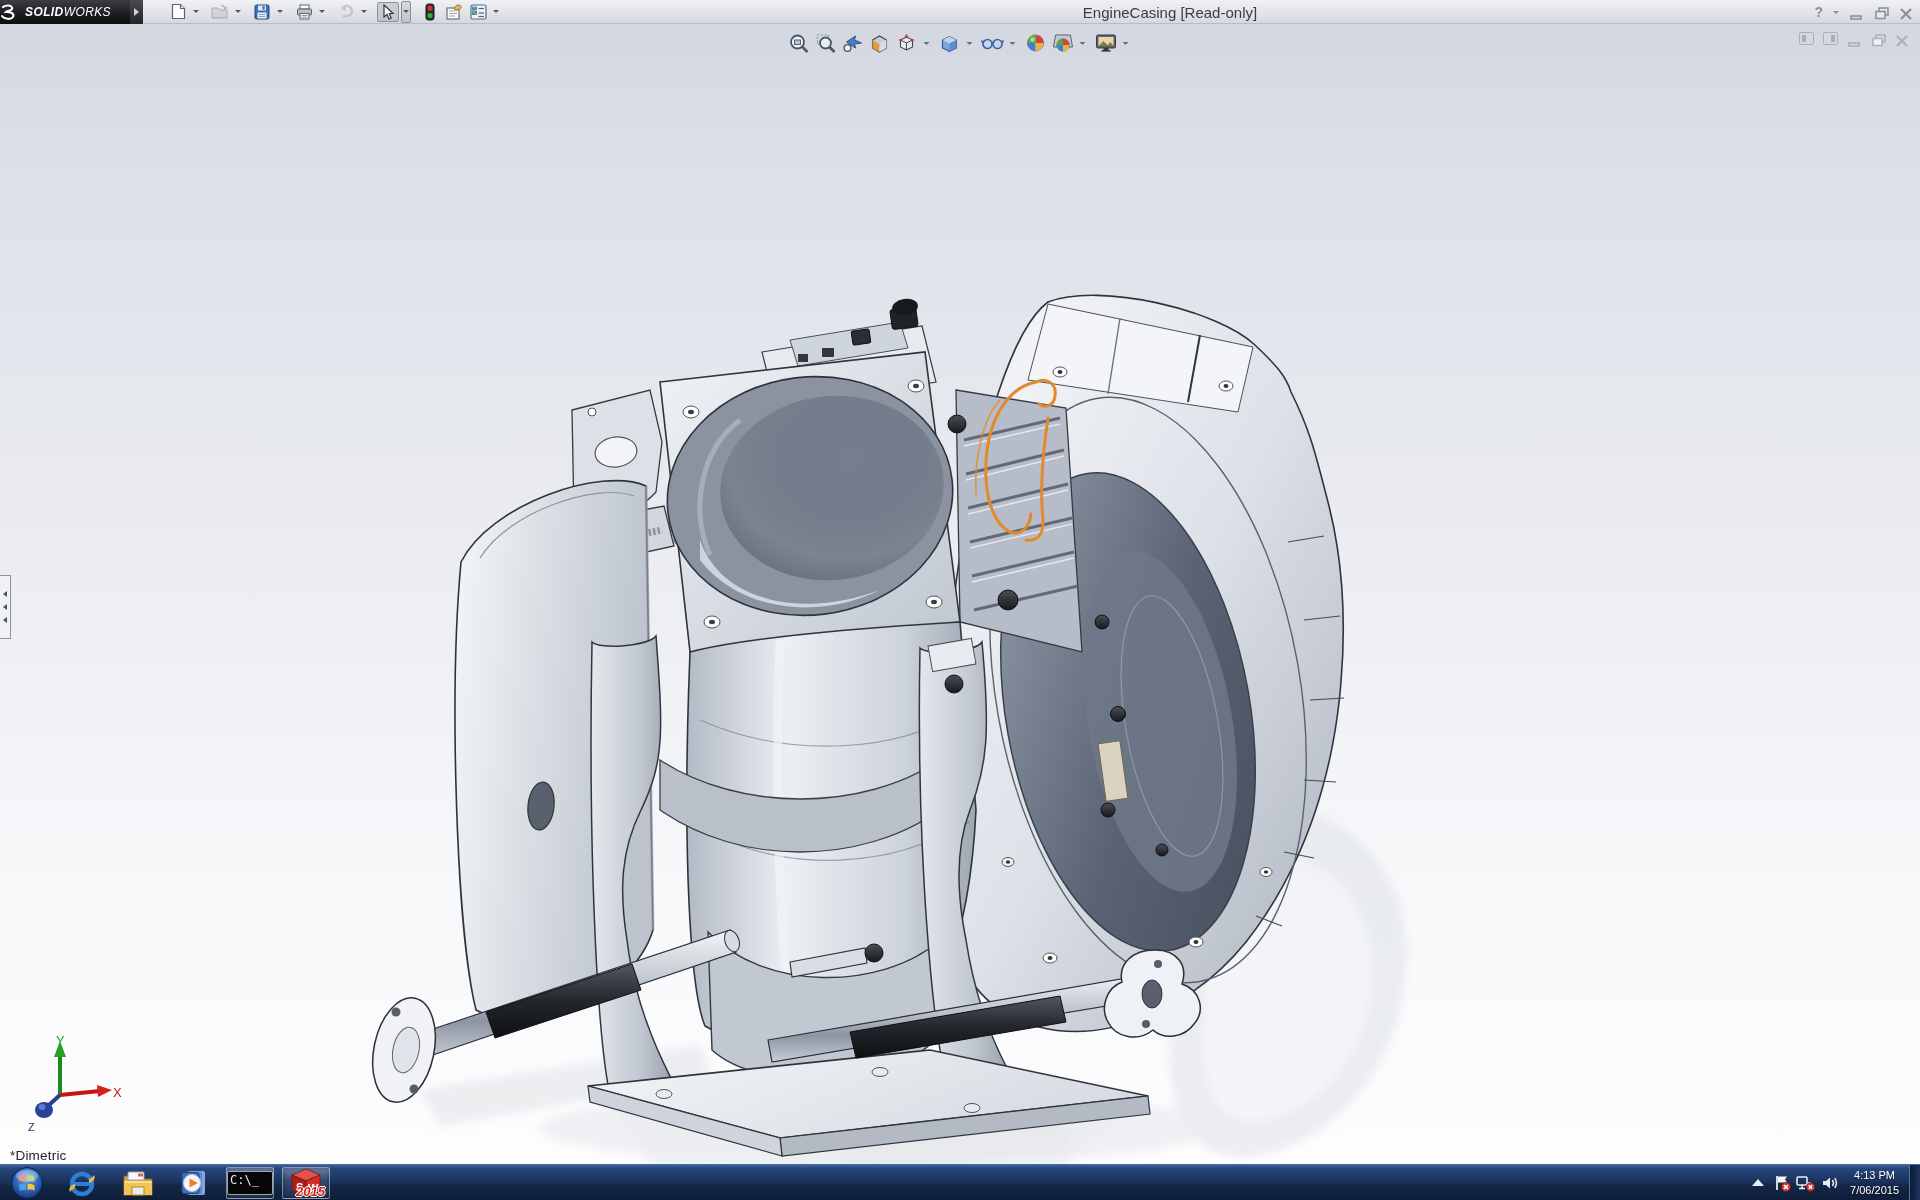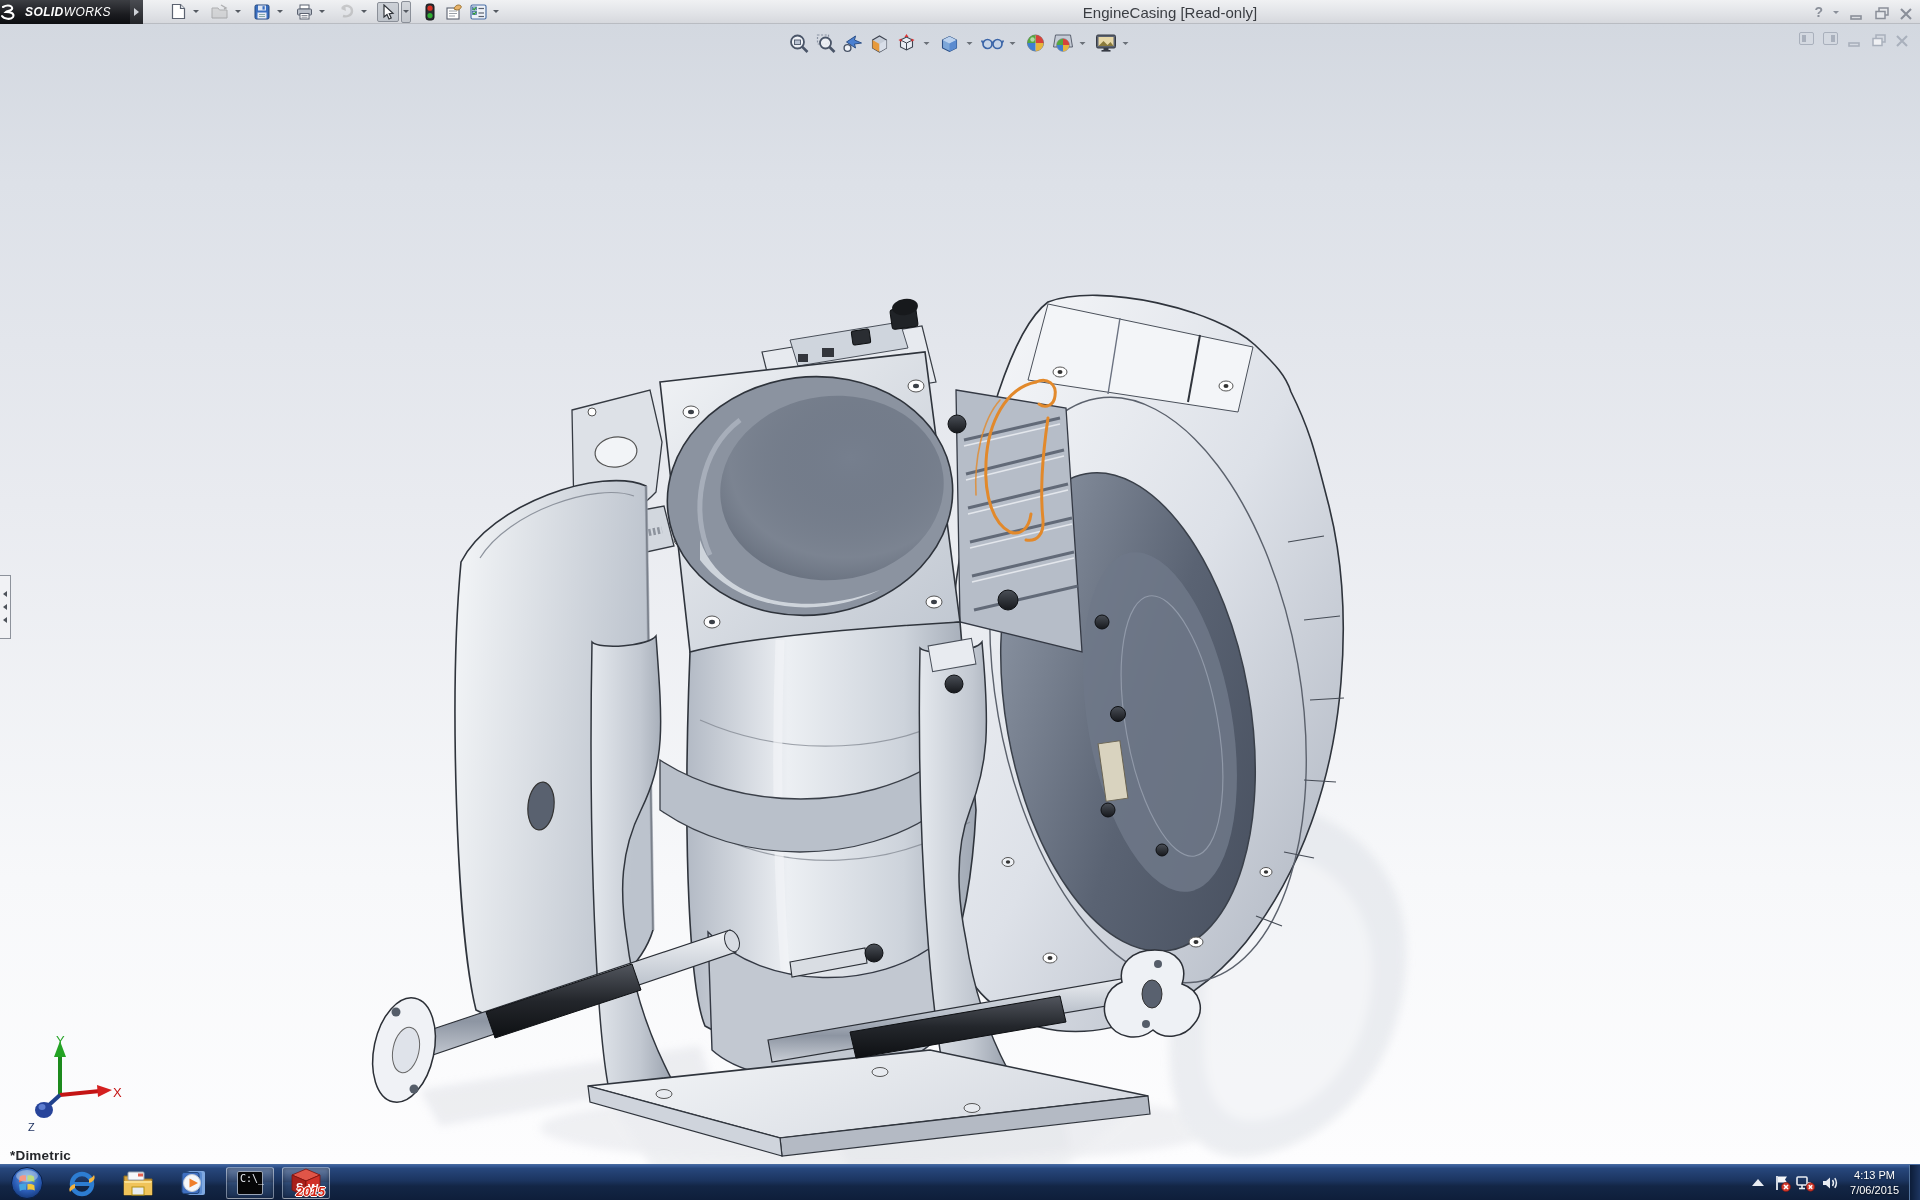--- a/index.html
+++ b/index.html
@@ -54,33 +54,33 @@
   .vp-glyph{ position:relative; width:15px; height:12px; }
 
   .collapsed-tab{ position:absolute; left:0; top:551px; width:11px; height:64px;
     background:#f1f2f5; border:1px solid #8d929b; border-left:none; display:flex; flex-direction:column;
     align-items:center; justify-content:center; gap:7px; }
   .collapsed-tab i{ width:0; height:0; border-right:4px solid #4d525a; border-top:3.5px solid transparent; border-bottom:3.5px solid transparent; }
 
   .model-wrap{ position:absolute; left:360px; top:266px; width:1060px; height:890px; }
 
   .triad{ position:absolute; left:12px; bottom:26px; width:110px; height:105px; }
-  .orientation-label{ position:absolute; left:10px; bottom:1px; font-size:13.5px; font-weight:700; color:#25272b; letter-spacing:.2px; }
+  .orientation-label{ position:absolute; left:10px; bottom:1px; font-size:13.5px; font-weight:400; color:#25272b; letter-spacing:.2px; }
 
   
   .taskbar{ position:absolute; left:0; bottom:0; width:1920px; height:36px;
     background:linear-gradient(180deg,#3d62a0 0%,#27477c 10%,#1b345f 45%,#132646 60%,#0e1e3a 100%);
     border-top:1px solid #476a9f; display:flex; align-items:center; }
   .start-btn{ width:54px; height:36px; display:flex; align-items:center; justify-content:center; }
   .task-icon{ width:56px; height:36px; display:flex; align-items:center; justify-content:center; }
   .task-icon.boxed{ width:48px; height:32px; margin:2px 4px; border:1px solid rgba(255,255,255,.38); border-radius:2.5px;
     background:linear-gradient(180deg,rgba(255,255,255,.30) 0%,rgba(255,255,255,.10) 45%,rgba(110,150,205,.28) 50%,rgba(70,110,170,.22) 100%);
     box-shadow:inset 0 0 4px rgba(0,0,0,.35); }
-  .cmd-face{ width:26px; height:24px; background:#060607; border:1px solid #9aa4b5; border-radius:2px;
-    font-family:"DejaVu Sans Mono", monospace; font-size:10px; color:#e8ecf2; padding:2px 2px; line-height:1; }
+  .cmd-face{ width:46px; height:24px; background:#060607; border:1px solid #9aa4b5; border-radius:2px;
+    font-family:"DejaVu Sans Mono", monospace; font-size:12px; color:#e8ecf2; padding:2px 2px; line-height:1; }
   .sw-badge{ position:relative; width:34px; height:30px; }
   .sw-year{ position:absolute; right:-2px; bottom:-1px; font-size:13px; font-weight:700; color:#d42313;
     text-shadow:-1px 0 #fff,1px 0 #fff,0 -1px #fff,0 1px #fff; font-style:italic;padding-left:48px; }
 
   .tray{ margin-left:auto; display:flex; align-items:center; height:25px; }
   .tray-icon{ width:24px; height:36px; display:flex; align-items:center; justify-content:center; }
   .clock{ text-align:center; color:#fff; font-size:11px; line-height:1.35; padding:0 10px 0 8px;
     text-shadow:0 1px 2px rgba(0,0,0,.6); }
   .show-desktop{ width:11px; height:36px; background:linear-gradient(90deg,#0c1c38,#1d3560);
     border-left:1px solid #54759f; }

